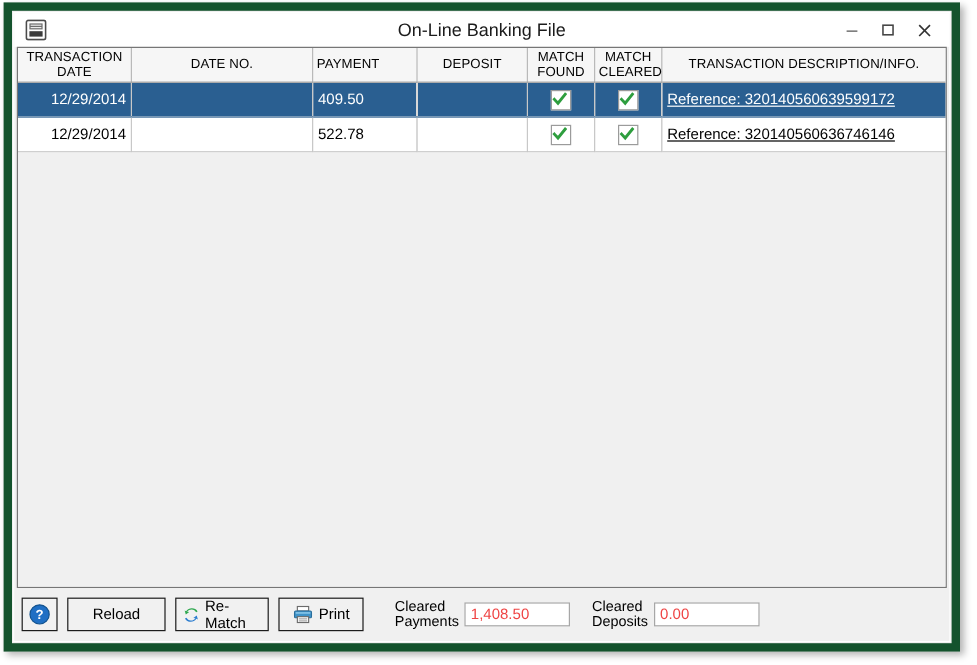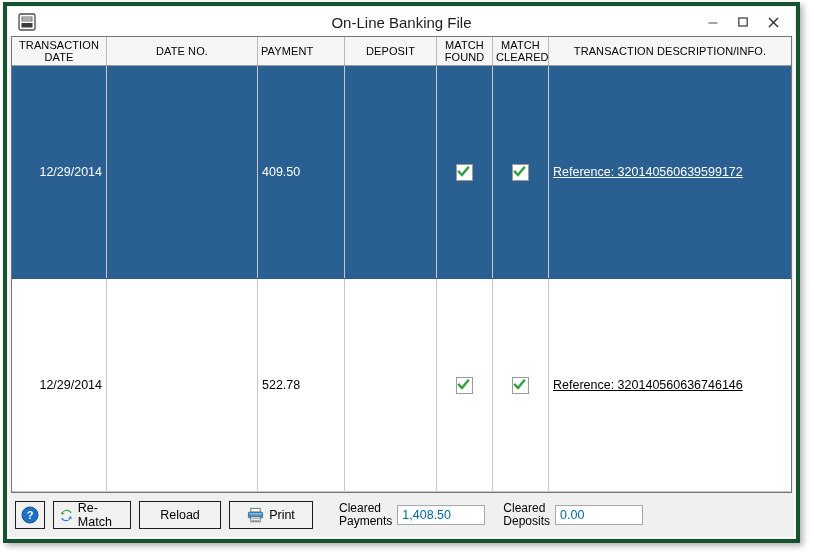--- a/index.html
+++ b/index.html
@@ -15,21 +15,21 @@
   }
 
   
   #window {
     position: absolute;
     left: 3px;
     top: 2px;
     width: 797px;
     height: 541px;
     background: #f0f0f0;
-    border: 4px solid #14532d;
+    border: 7px solid #14532d;
     box-sizing: border-box;
     box-shadow: 3px 3px 6px rgba(0,0,0,0.30);
   }
   #window-inner {
     position: absolute;
     inset: 1px;
     border: 1px solid #ffffff;
     box-sizing: border-box;
     background: #f0f0f0;
     display: flex;
@@ -79,20 +79,21 @@
 
   
   #grid-wrap {
     margin: 0 2px;
     flex: 1 1 auto;
     border: 1px solid #767676;
     border-bottom: 1px solid #767676;
     background: #f0f0f0;
     box-sizing: border-box;
     display: flex;
+    flex-direction: column;
     overflow: hidden;
     position: relative;
   }
   table.grid {
     border-collapse: collapse;
     table-layout: fixed;
     width: 100%;
     font-size: 11.5px;
   }
   table.grid th {
@@ -187,41 +188,41 @@
     font-size: 12.5px;
     color: #000;
     padding: 0 10px;
     margin-right: 8px;
     box-sizing: border-box;
     font-family: "Liberation Sans", sans-serif;
   }
   #help-button { width: 30px; padding: 0; }
   #rematch-button { width: 78px; padding: 0 6px; }
   #reload-button  { width: 82px; }
-  #print-button   { width: 84px; padding: 0 6px; }
+  #print-button   { width: 71px; padding: 0 6px; }
 
   .field-group {
     display: flex;
     align-items: center;
     gap: 5px;
     margin-left: 18px;
   }
   .field-label {
     font-size: 12px;
     color: #000;
     line-height: 13px;
     text-align: left;
     white-space: pre-line;
   }
   .field-input {
     height: 20px;
     border: 1px solid #a7a7a7;
     background: #ffffff;
     font-size: 12.5px;
-    color: #0369a1;
+    color: #ef4444;
     padding: 0 4px;
     box-sizing: border-box;
     font-family: "Liberation Sans", sans-serif;
     display: flex;
     align-items: center;
   }
   #cleared-payments-input { width: 88px; }
   #cleared-deposits-input { width: 88px; }
 </style>
 </head>
@@ -327,30 +328,30 @@
 
   <div id="bottombar">
 
     <div class="tbtn" id="help-button">
       <svg width="18" height="18" viewBox="0 0 18 18">
         <circle cx="9" cy="9" r="8" fill="#1f6fc4" stroke="#13538f" stroke-width="1"></circle>
         <text x="9" y="13.2" font-family="Liberation Sans, sans-serif" font-size="11" font-weight="bold" fill="#ffffff" text-anchor="middle">?</text>
       </svg>
     </div>
 
+    <div class="tbtn" id="reload-button">
+      <span>Reload</span>
+    </div>
+
     <div class="tbtn" id="rematch-button">
       <svg width="15" height="15" viewBox="0 0 16 16">
         <path d="M13 5.2a5.4 5.4 0 0 0-9.3-.6l2.2.25-3.6 2.5-1.2-4.1 1.5 .9A7 7 0 0 1 14.6 4.4z" fill="#2fa84f"></path>
         <path d="M3 10.8a5.4 5.4 0 0 0 9.3 .6l-2.2-.25 3.6-2.5 1.2 4.1-1.5-.9A7 7 0 0 1 1.4 11.6z" fill="#2f7fd0"></path>
       </svg>
       <span>Re-Match</span>
-    </div>
-
-    <div class="tbtn" id="reload-button">
-      <span>Reload</span>
     </div>
 
     <div class="tbtn" id="print-button">
       <svg width="17" height="16" viewBox="0 0 18 17">
         <rect x="4" y="1.5" width="10" height="4" fill="#ffffff" stroke="#6b6b6b" stroke-width="1"></rect>
         <rect x="1.5" y="5.5" width="15" height="6" rx="1" fill="#3f93c9" stroke="#2a6e9b" stroke-width="1"></rect>
         <rect x="2.5" y="6.4" width="13" height="1.6" fill="#7fc0e6"></rect>
         <rect x="4" y="10.5" width="10" height="5.2" fill="#fcfcfc" stroke="#6b6b6b" stroke-width="1"></rect>
         <rect x="5.3" y="12" width="7.4" height="0.9" fill="#9a9a9a"></rect>
         <rect x="5.3" y="13.8" width="7.4" height="0.9" fill="#9a9a9a"></rect>

